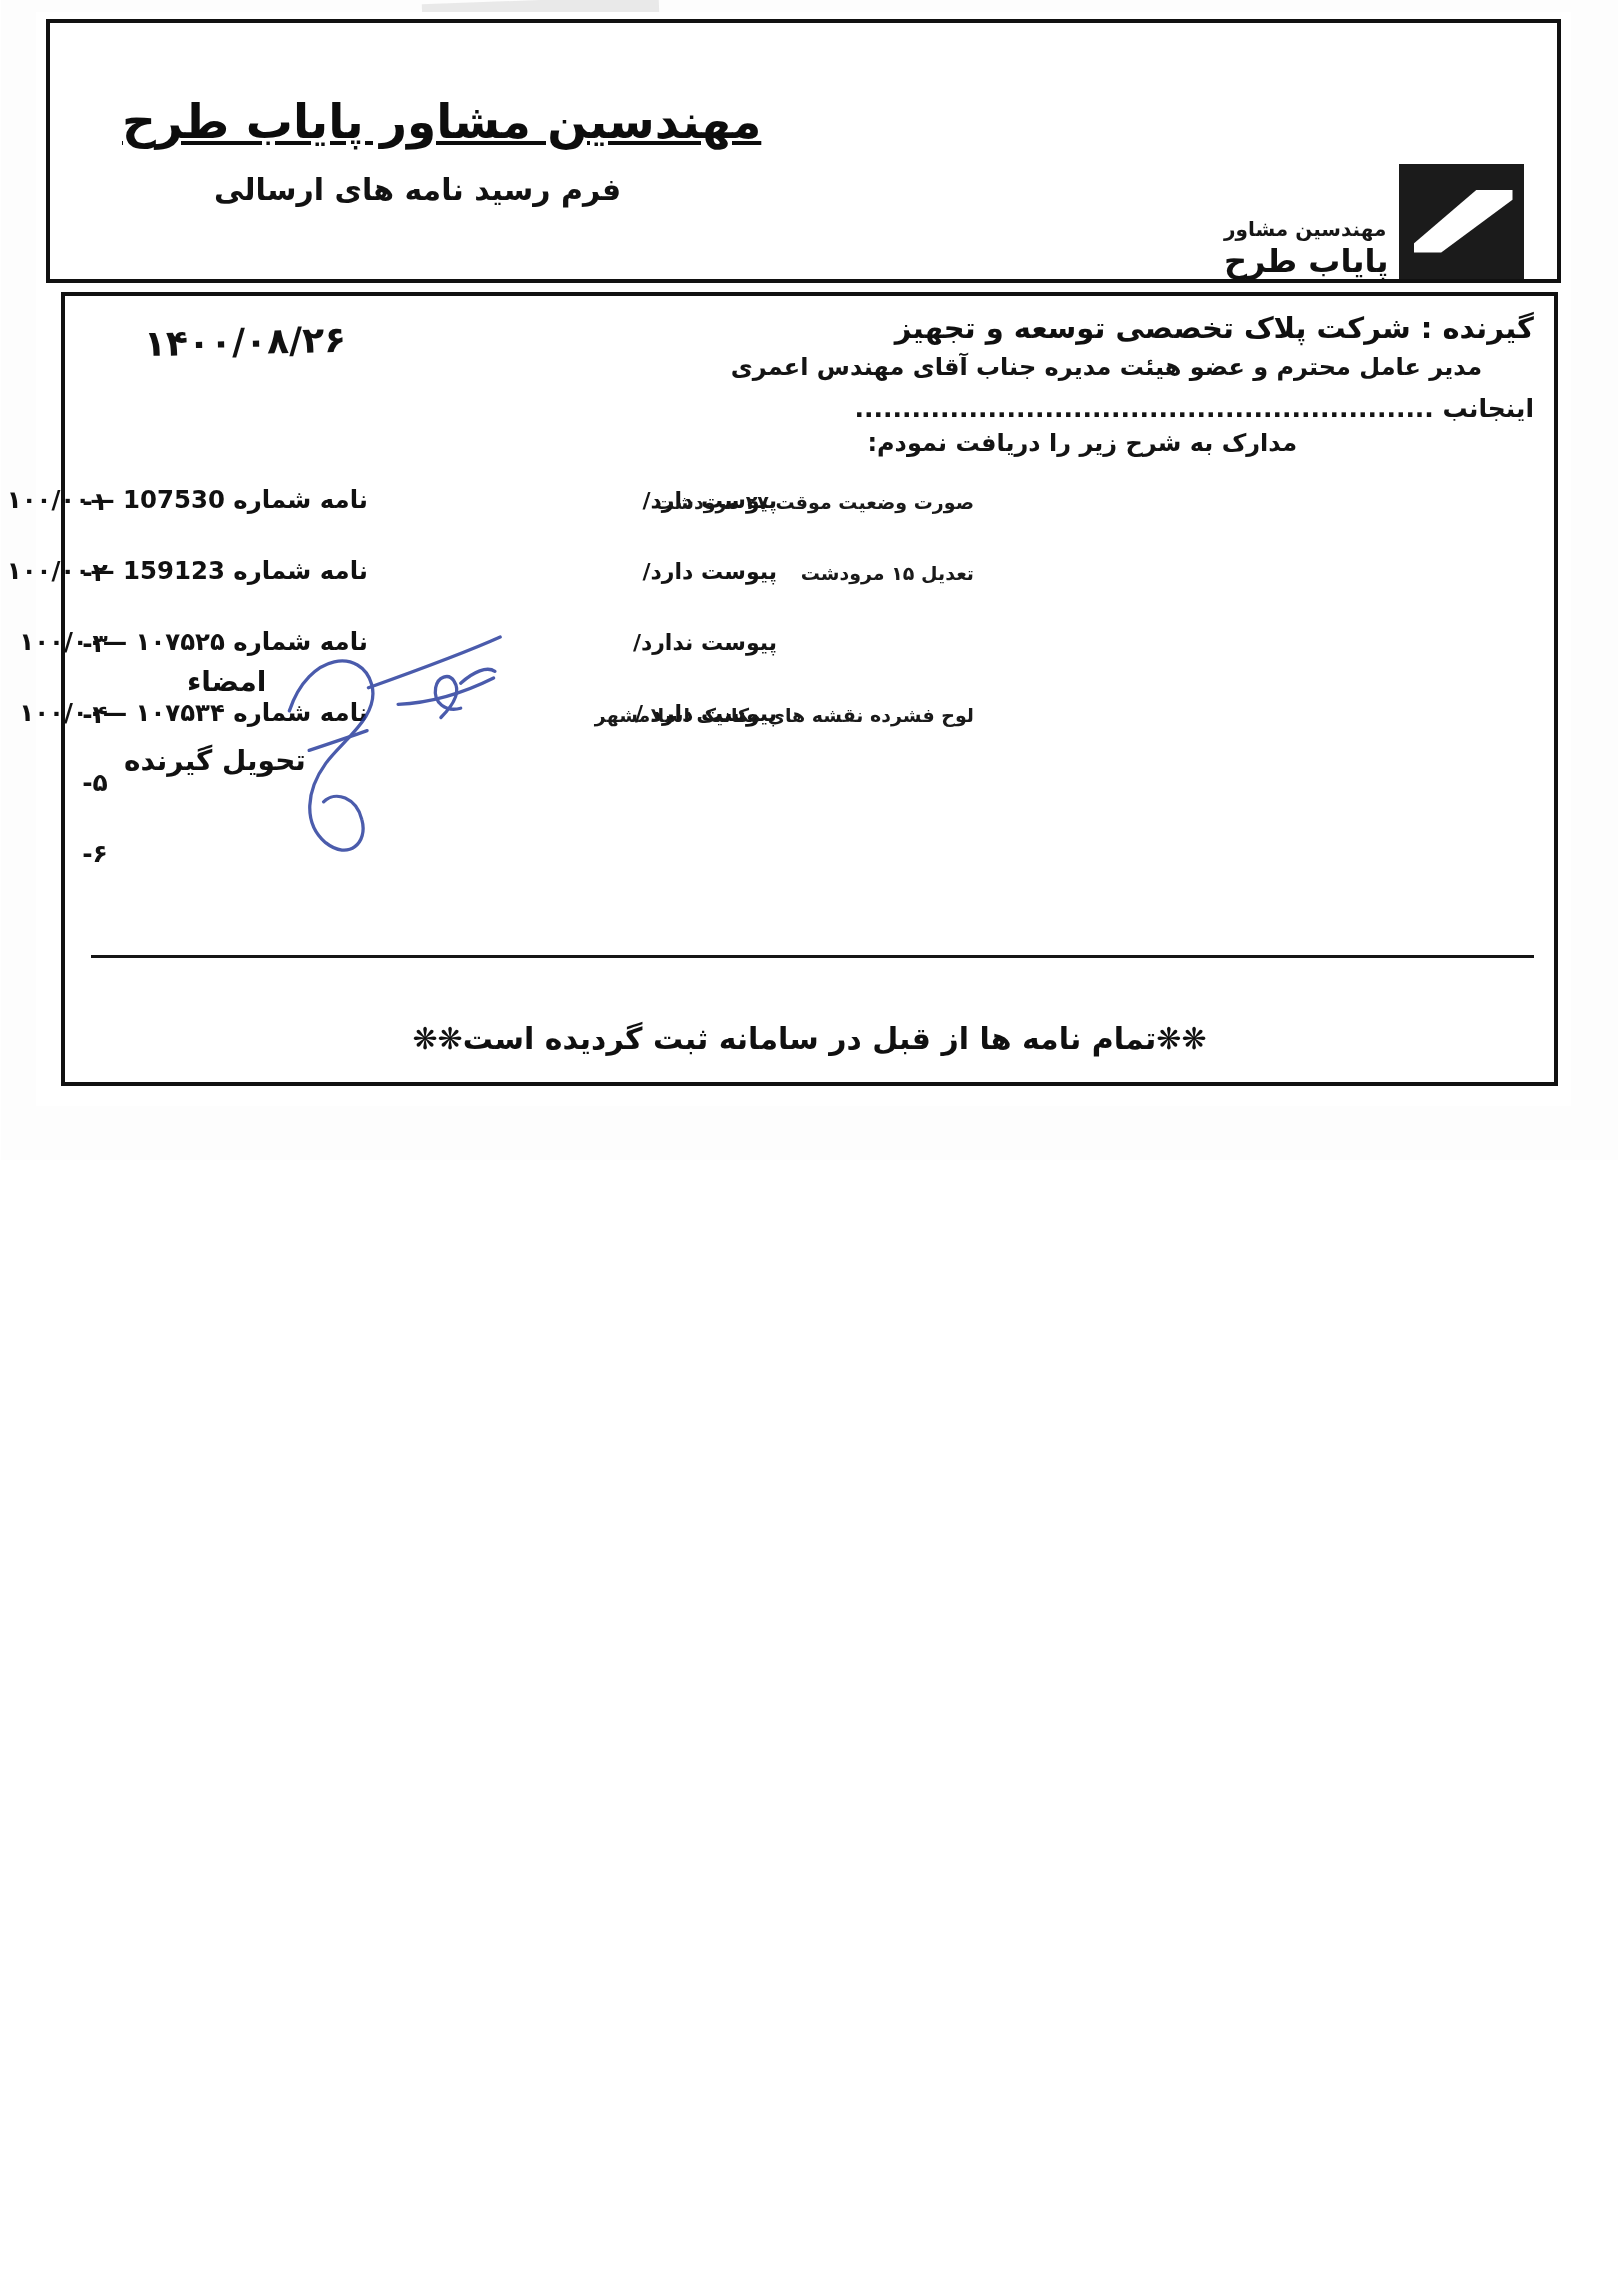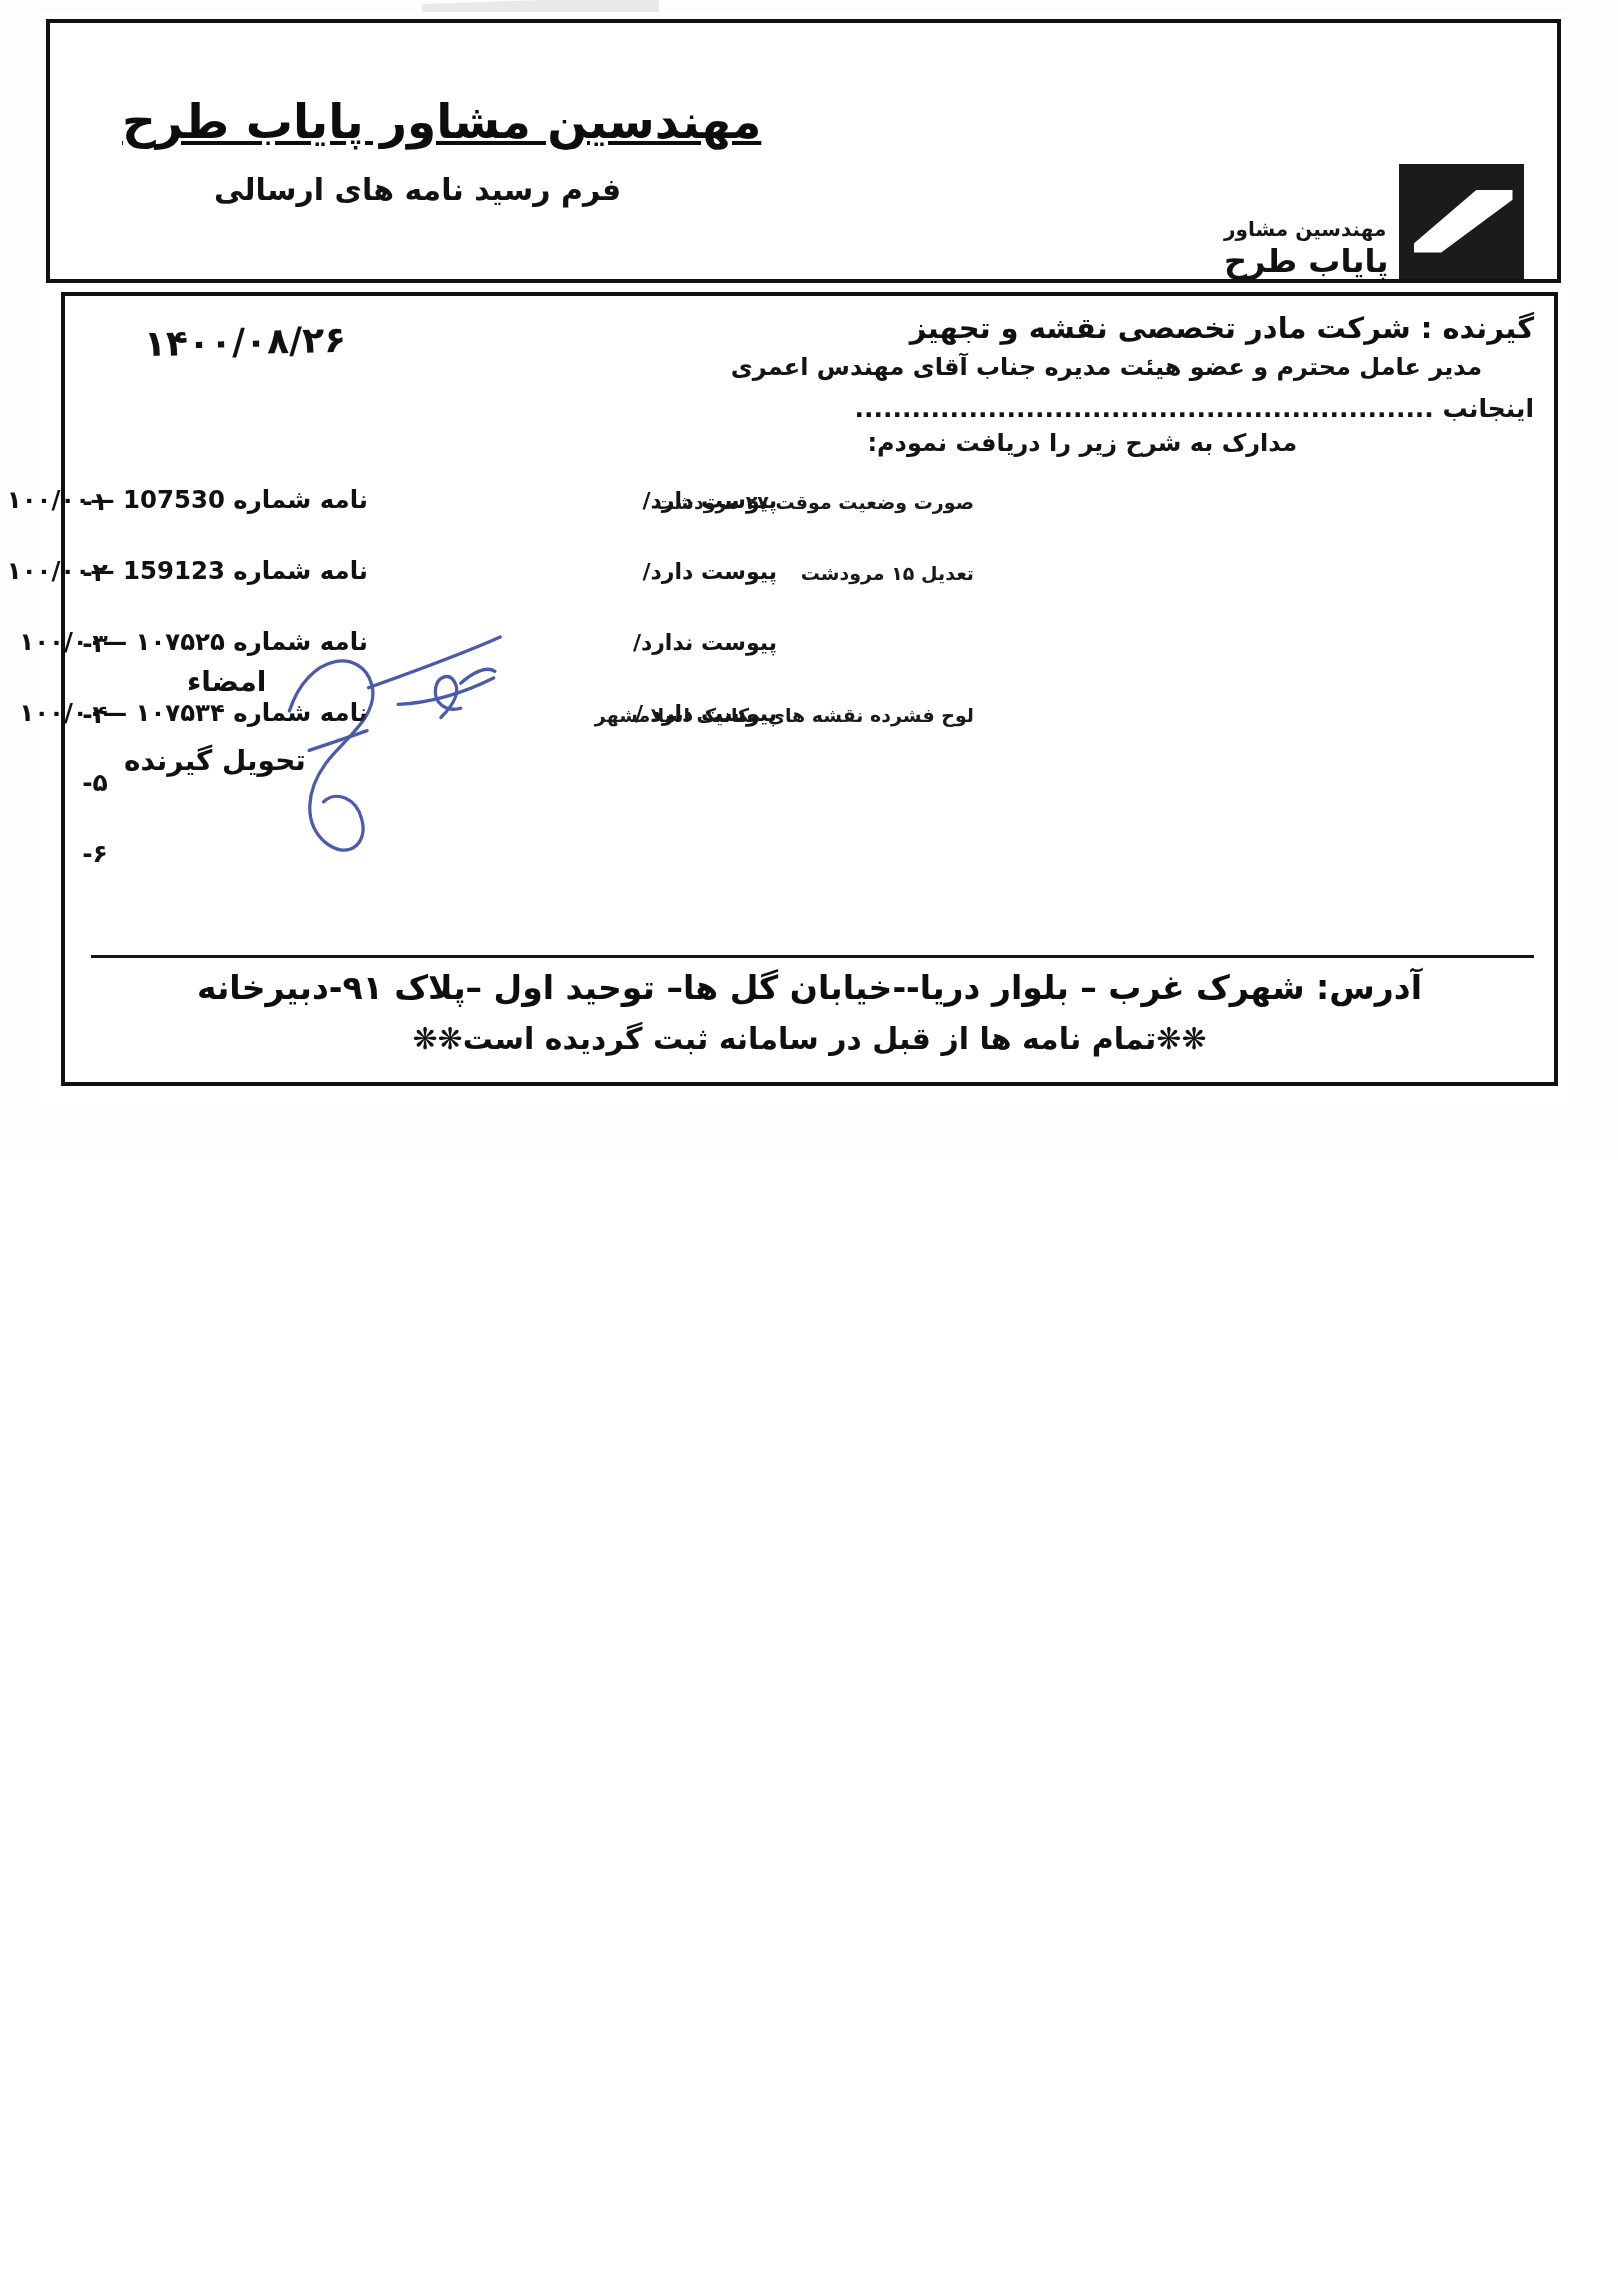--- a/index.html
+++ b/index.html
@@ -336,21 +336,21 @@
         <div class="header-titles">
           <h1 class="company-title">مهندسین مشاور پایاب طرح</h1>
           <div class="form-subtitle">فرم رسید نامه های ارسالی</div>
         </div>
 
       </div>
     </div>
 
     <div class="body-box">
 
-      <div class="recipient-line">گیرنده : شرکت مادر تخصصی نقشه و تجهیز</div>
+      <div class="recipient-line">گیرنده : شرکت پلاک تخصصی توسعه و تجهیز</div>
       <div class="recipient-role">مدیر عامل محترم و عضو هیئت مدیره جناب آقای مهندس اعمری</div>
       <div class="undersigned-line">اینجانب .............................................................</div>
       <div class="received-line">مدارک به شرح زیر را دریافت نمودم:</div>
 
       <div class="date-stamp">۱۴۰۰/۰۸/۲۶</div>
 
       <div class="items">
 
         <div class="item-row">
           <span class="item-num">۱-</span>
@@ -405,19 +405,18 @@
           <path d="M160,95 C230,70 300,45 360,18"></path>
           <path d="M205,120 C250,118 300,105 350,80"></path>
           <path d="M270,140 C290,120 300,100 290,85 C282,72 265,78 262,95 C258,118 278,132 300,126"></path>
           <path d="M300,88 C320,70 340,62 352,70"></path>
           <path d="M70,190 C100,180 130,170 158,160"></path>
         </g>
       </svg>
 
       <div class="divider"></div>
 
-      <div class="address-line">آدرس: شهرک غرب – بلوار دریا--خیابان گل ها– توحید اول –پلاک ۹۱-دبیرخانه</div>
       <div class="note-line">❋❋تمام نامه ها از قبل در سامانه ثبت گردیده است❋❋</div>
 
     </div>
   </div>
 </div>
 
 
 </body></html>

